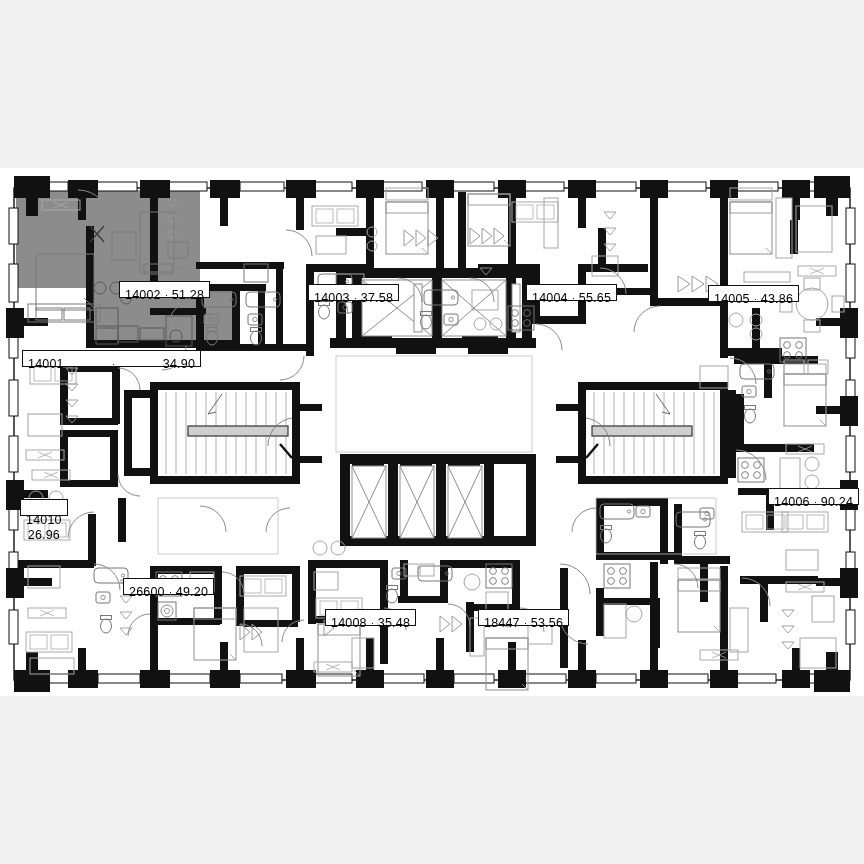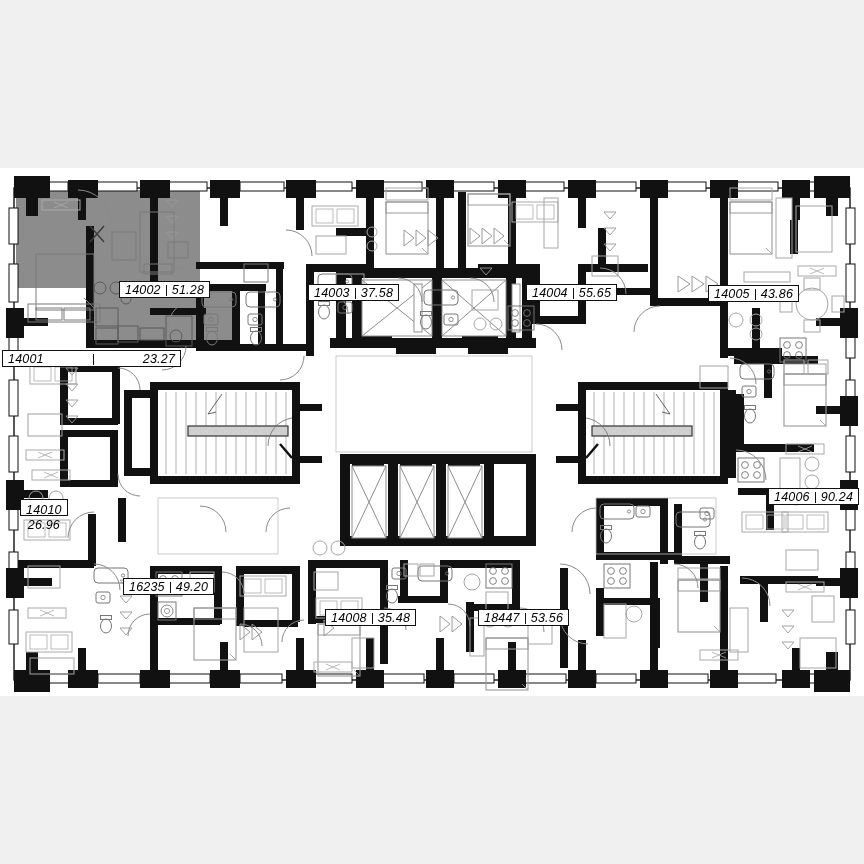--- a/index.html
+++ b/index.html
@@ -12,28 +12,27 @@
   #stage{position:relative;width:864px;height:864px;}
   #planwrap{position:absolute;left:0;top:168px;width:864px;height:528px;background:#fff;}
   svg{display:block;}
   .unitlabel{
     position:absolute;
     background:#fff;
     border:1px solid #111;
     font-size:12.5px;
     line-height:15px;
     color:#000;
-    padding:3px 0 1px 0;
+    padding:13px 0 1px 0;
     white-space:nowrap;
     letter-spacing:0.2px;
     display:flex;
     align-items:center;
     height:17px;
     box-sizing:border-box;
-    font-style:italic;
   }
   .unitlabel .num{padding:0 5px 0 5px;}
   .unitlabel .sep{width:1px;align-self:stretch;background:#111;}
   .unitlabel .area{padding:0 5px 0 5px;}
 </style>
 </head>
 <body>
 
 <div id="stage">
   <div id="planwrap">
@@ -683,24 +682,24 @@
     </g>
 
     <g fill="none" stroke="#bdbdbd" stroke-width="0.8">
       <rect x="336" y="188" width="196" height="96"></rect>
       <rect x="158" y="330" width="120" height="56"></rect>
       <rect x="596" y="330" width="120" height="56"></rect>
     </g>
   </svg>
   </div>
 
-  <div class="unitlabel" style="left:2px;top:350px;gap:44px;">
+  <div class="unitlabel" style="left:22px;top:350px;gap:44px;">
     <span class="num">14001</span>
     <span class="sep"></span>
-    <span class="area">23.27</span>
+    <span class="area">34.90</span>
   </div>
 
   <div class="unitlabel" style="left:119px;top:281px;">
     <span class="num">14002</span>
     <span class="sep"></span>
     <span class="area">51.28</span>
   </div>
 
   <div class="unitlabel" style="left:308px;top:284px;">
     <span class="num">14003</span>
@@ -732,21 +731,21 @@
     <span class="area">53.56</span>
   </div>
 
   <div class="unitlabel" style="left:325px;top:609px;">
     <span class="num">14008</span>
     <span class="sep"></span>
     <span class="area">35.48</span>
   </div>
 
   <div class="unitlabel" style="left:123px;top:578px;">
-    <span class="num">16235</span>
+    <span class="num">26600</span>
     <span class="sep"></span>
     <span class="area">49.20</span>
   </div>
 
   <div class="unitlabel" style="left:20px;top:499px;flex-direction:column;">
     <span class="num">14010</span>
     <span class="sep"></span>
     <span class="area">26.96</span>
   </div>
 

